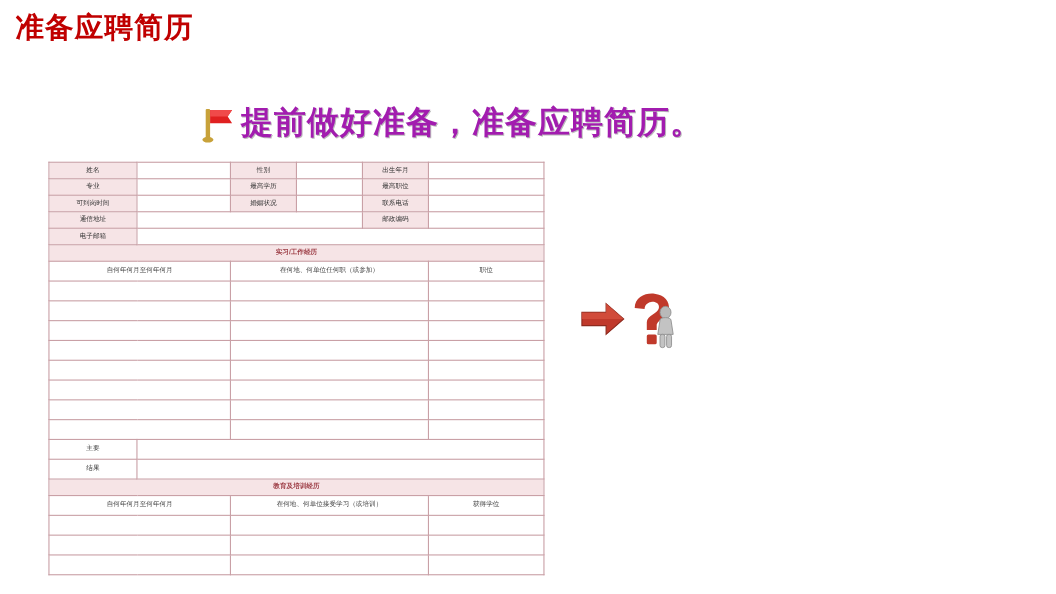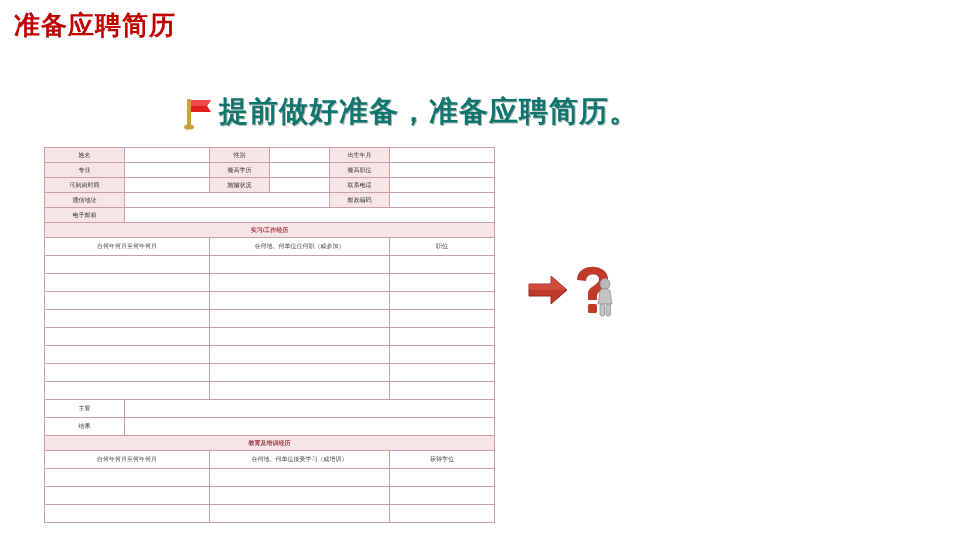--- a/index.html
+++ b/index.html
@@ -37,21 +37,21 @@
   }
   .flag-icon {
     width: 38px;
     height: 38px;
     margin-right: 6px;
     flex: 0 0 auto;
   }
   .headline-text {
     font-size: 29px;
     font-weight: bold;
-    color: #0f766e;
+    color: #a21caf;
     white-space: nowrap;
     text-shadow: 1px 1px 0 #bbbbbb;
     letter-spacing: 1px;
   }
 
   
   .resume-wrap {
     position: absolute;
     left: 44px;
     top: 147px;

